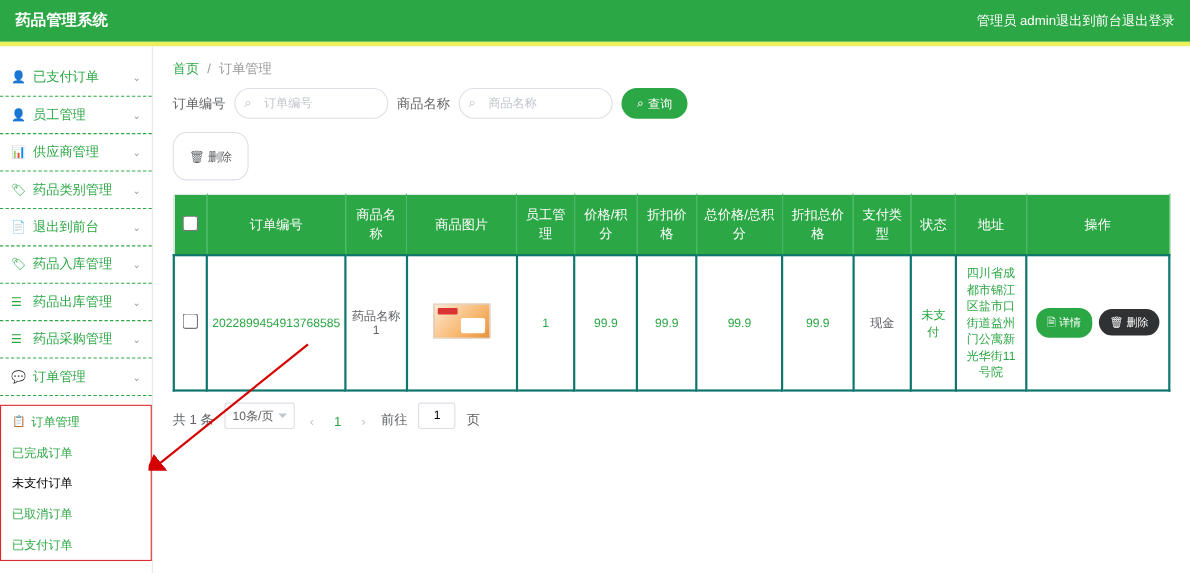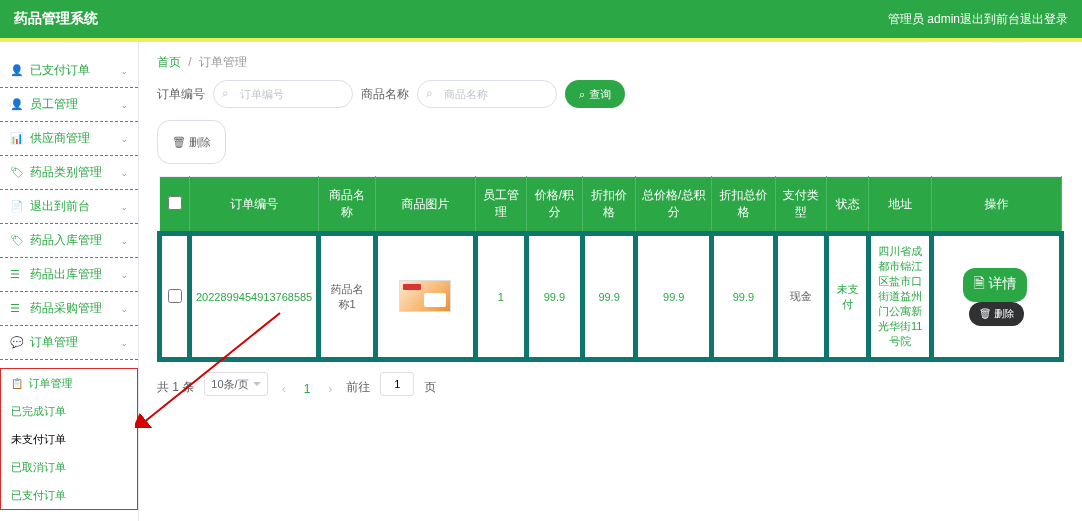--- a/index.html
+++ b/index.html
@@ -26,27 +26,27 @@
 .s-label{font-size:12px;color:#606266}
 .s-input{position:relative}
 .s-input input{height:28px;width:140px;border:1px solid #dcdfe6;border-radius:14px;padding:0 10px 0 26px;font-size:11px;outline:none}
 .s-input input::placeholder{color:#c0c4cc}
 .s-input .q{position:absolute;left:9px;top:6px;font-size:12px;color:#c0c4cc}
 .btn-search{height:28px;background:#2ca745;color:#fff;border:none;border-radius:14px;padding:0 14px;font-size:11px;cursor:pointer;display:flex;align-items:center;gap:4px}
 .btn-del{height:44px;border:1px solid #dcdfe6;background:#fff;border-radius:13px;padding:0 14px;font-size:11px;color:#606266;cursor:pointer}
 .del-wrap{margin-bottom:12px}
 table{width:100%;border-collapse:collapse;border:1px solid #ebeef5}
 th{background:#2ca745;color:#fff;font-weight:normal;font-size:12px;padding:10px 4px;border-right:1px solid #4bb963;text-align:center}
-td{border:5px solid #0f766e;padding:8px 4px;text-align:center;font-size:11px;color:#606266;vertical-align:middle}
+td{border:2px solid #0f766e;padding:8px 4px;text-align:center;font-size:11px;color:#606266;vertical-align:middle}
 .chk{width:14px;height:14px}
 .link{color:#2ca745}
 .prod-img{width:52px;height:32px;background:linear-gradient(135deg,#fde8d4 0%,#f8b76e 60%,#e8913a 100%);border:1px solid #ddd;display:inline-block;position:relative}
 .prod-img::before{content:"";position:absolute;left:3px;top:3px;width:18px;height:6px;background:#d93333;border-radius:1px}
 .prod-img::after{content:"";position:absolute;right:4px;bottom:4px;width:22px;height:14px;background:#fff;border-radius:2px}
-.btn-edit{background:#2ca745;color:#fff;border:none;border-radius:12px;padding:5px 10px;font-size:14px;cursor:pointer;margin-right:3px}
+.btn-edit{background:#2ca745;color:#fff;border:none;border-radius:12px;padding:5px 10px;font-size:10px;cursor:pointer;margin-right:3px}
 .btn-rowdel{background:#303133;color:#fff;border:none;border-radius:12px;padding:5px 10px;font-size:10px;cursor:pointer}
 .pager{display:flex;align-items:flex-end;gap:10px;margin-top:10px;font-size:12px;color:#606266}
 .page-sel{height:24px;border:1px solid #dcdfe6;border-radius:3px;padding:0 18px 0 6px;font-size:11px;position:relative;display:inline-flex;align-items:center;background:#fff}
 .page-sel::after{content:"";position:absolute;right:6px;top:9px;border:4px solid transparent;border-top-color:#c0c4cc}
 .pg-btn{color:#c0c4cc;cursor:pointer;padding:0 4px;font-size:12px}
 .pg-num{color:#2ca745;padding:0 4px}
 .pg-input{width:34px;height:24px;border:1px solid #dcdfe6;border-radius:3px;text-align:center;font-size:11px}
 .arrow{position:absolute;left:135px;top:308px;width:150px;height:120px;pointer-events:none}
 .arrow svg{width:100%;height:100%}
 </style>

